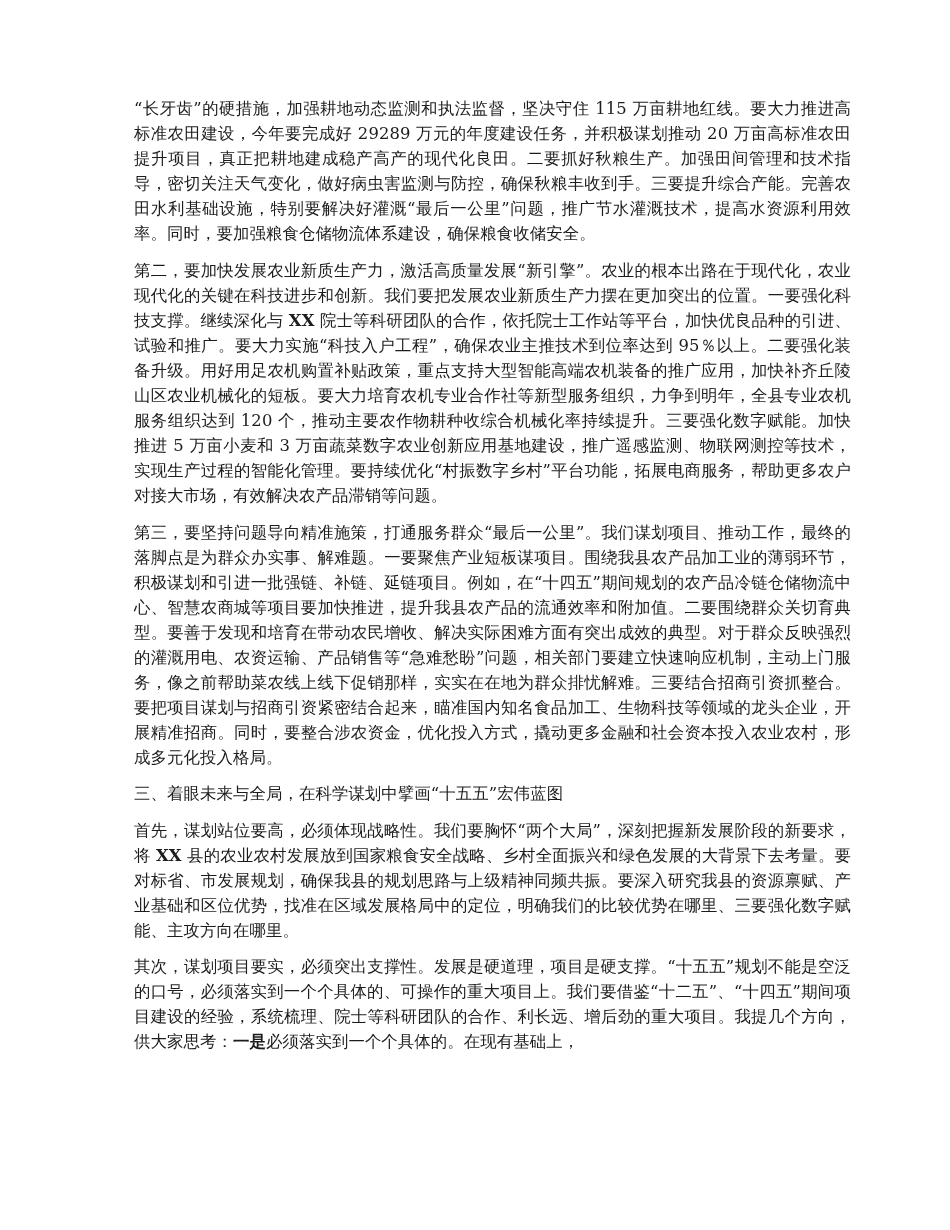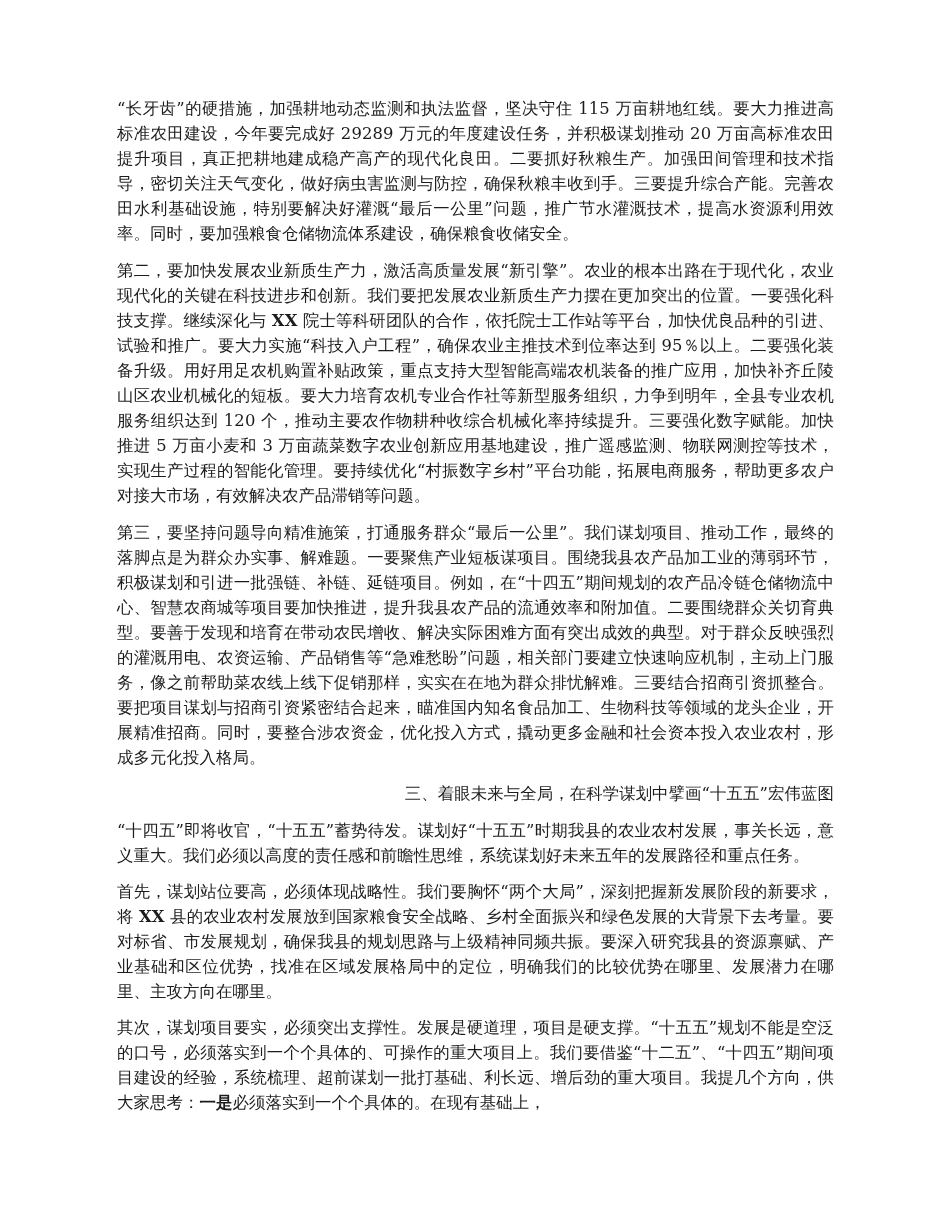--- a/index.html
+++ b/index.html
@@ -17,21 +17,21 @@
   }
   .page {
     position: relative;
     width: 950px;
     height: 1230px;
     background: #ffffff;
     box-sizing: border-box;
   }
   .content {
     position: absolute;
-    left: 117px;
+    left: 134px;
     top: 96px;
     width: 717px;
   }
   p.para {
     margin: 0 0 11px 0;
     font-size: 16.4px;
     line-height: 25.1px;
     text-align: justify;
     text-justify: inter-character;
     text-indent: 0;
@@ -39,21 +39,21 @@
     word-break: break-all;
     color: #1c1c1c;
   }
   p.para:last-child {
     margin-bottom: 0;
   }
   p.heading {
     margin: 0 0 11px 0;
     font-size: 16.4px;
     line-height: 25.1px;
-    text-align: right;
+    text-align: left;
     letter-spacing: 0.1px;
     color: #1c1c1c;
   }
   .b {
     font-weight: 700;
     margin-top: 36px;
   }
   .lat {
     font-family: "DejaVu Serif", "Liberation Serif", serif;
   }
@@ -67,24 +67,23 @@
     <p class="para">“长牙齿”的硬措施，加强耕地动态监测和执法监督，坚决守住 115 万亩耕地红线。要大力推进高标准农田建设，今年要完成好 29289 万元的年度建设任务，并积极谋划推动 20 万亩高标准农田提升项目，真正把耕地建成稳产高产的现代化良田。二要抓好秋粮生产。加强田间管理和技术指导，密切关注天气变化，做好病虫害监测与防控，确保秋粮丰收到手。三要提升综合产能。完善农田水利基础设施，特别要解决好灌溉“最后一公里”问题，推广节水灌溉技术，提高水资源利用效率。同时，要加强粮食仓储物流体系建设，确保粮食收储安全。</p>
 
     <p class="para">
       <span>第二，要加快发展农业新质生产力，激活高质量发展“新引擎”。农业的根本出路在于现代化，农业现代化的关键在科技进步和创新。我们要把发展农业新质生产力摆在更加突出的位置。一要强化科技支撑。继续深化与 </span><span class="b lat">XX</span><span> 院士等科研团队的合作，依托院士工作站等平台，加快优良品种的引进、试验和推广。要大力实施“科技入户工程”，确保农业主推技术到位率达到 95％以上。二要强化装备升级。用好用足农机购置补贴政策，重点支持大型智能高端农机装备的推广应用，加快补齐丘陵山区农业机械化的短板。要大力培育农机专业合作社等新型服务组织，力争到明年，全县专业农机服务组织达到 120 个，推动主要农作物耕种收综合机械化率持续提升。三要强化数字赋能。加快推进 5 万亩小麦和 3 万亩蔬菜数字农业创新应用基地建设，推广遥感监测、物联网测控等技术，实现生产过程的智能化管理。要持续优化“村振数字乡村”平台功能，拓展电商服务，帮助更多农户对接大市场，有效解决农产品滞销等问题。</span>
     </p>
 
     <p class="para">第三，要坚持问题导向精准施策，打通服务群众“最后一公里”。我们谋划项目、推动工作，最终的落脚点是为群众办实事、解难题。一要聚焦产业短板谋项目。围绕我县农产品加工业的薄弱环节，积极谋划和引进一批强链、补链、延链项目。例如，在“十四五”期间规划的农产品冷链仓储物流中心、智慧农商城等项目要加快推进，提升我县农产品的流通效率和附加值。二要围绕群众关切育典型。要善于发现和培育在带动农民增收、解决实际困难方面有突出成效的典型。对于群众反映强烈的灌溉用电、农资运输、产品销售等“急难愁盼”问题，相关部门要建立快速响应机制，主动上门服务，像之前帮助菜农线上线下促销那样，实实在在地为群众排忧解难。三要结合招商引资抓整合。要把项目谋划与招商引资紧密结合起来，瞄准国内知名食品加工、生物科技等领域的龙头企业，开展精准招商。同时，要整合涉农资金，优化投入方式，撬动更多金融和社会资本投入农业农村，形成多元化投入格局。</p>
 
     <p class="heading">三、着眼未来与全局，在科学谋划中擘画“十五五”宏伟蓝图</p>
 
-    <p class="para">“十四五”即将收官，“十五五”蓄势待发。谋划好“十五五”时期我县的农业农村发展，事关长远，意义重大。我们必须以高度的责任感和前瞻性思维，系统谋划好未来五年的发展路径和重点任务。</p>
 
     <p class="para">
-      <span>首先，谋划站位要高，必须体现战略性。我们要胸怀“两个大局”，深刻把握新发展阶段的新要求，将 </span><span class="b lat">XX</span><span> 县的农业农村发展放到国家粮食安全战略、乡村全面振兴和绿色发展的大背景下去考量。要对标省、市发展规划，确保我县的规划思路与上级精神同频共振。要深入研究我县的资源禀赋、产业基础和区位优势，找准在区域发展格局中的定位，明确我们的比较优势在哪里、发展潜力在哪里、主攻方向在哪里。</span>
+      <span>首先，谋划站位要高，必须体现战略性。我们要胸怀“两个大局”，深刻把握新发展阶段的新要求，将 </span><span class="b lat">XX</span><span> 县的农业农村发展放到国家粮食安全战略、乡村全面振兴和绿色发展的大背景下去考量。要对标省、市发展规划，确保我县的规划思路与上级精神同频共振。要深入研究我县的资源禀赋、产业基础和区位优势，找准在区域发展格局中的定位，明确我们的比较优势在哪里、三要强化数字赋能、主攻方向在哪里。</span>
     </p>
 
     <p class="para">
-      <span>其次，谋划项目要实，必须突出支撑性。发展是硬道理，项目是硬支撑。“十五五”规划不能是空泛的口号，必须落实到一个个具体的、可操作的重大项目上。我们要借鉴“十二五”、“十四五”期间项目建设的经验，系统梳理、超前谋划一批打基础、利长远、增后劲的重大项目。我提几个方向，供大家思考：</span><span class="b">一是</span><span>必须落实到一个个具体的。在现有基础上，</span>
+      <span>其次，谋划项目要实，必须突出支撑性。发展是硬道理，项目是硬支撑。“十五五”规划不能是空泛的口号，必须落实到一个个具体的、可操作的重大项目上。我们要借鉴“十二五”、“十四五”期间项目建设的经验，系统梳理、院士等科研团队的合作、利长远、增后劲的重大项目。我提几个方向，供大家思考：</span><span class="b">一是</span><span>必须落实到一个个具体的。在现有基础上，</span>
     </p>
 
   </div>
 </div>
 
 </body></html>

